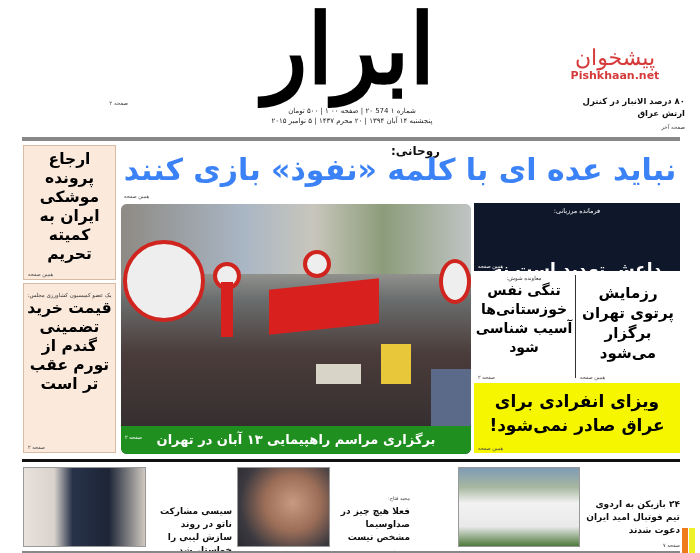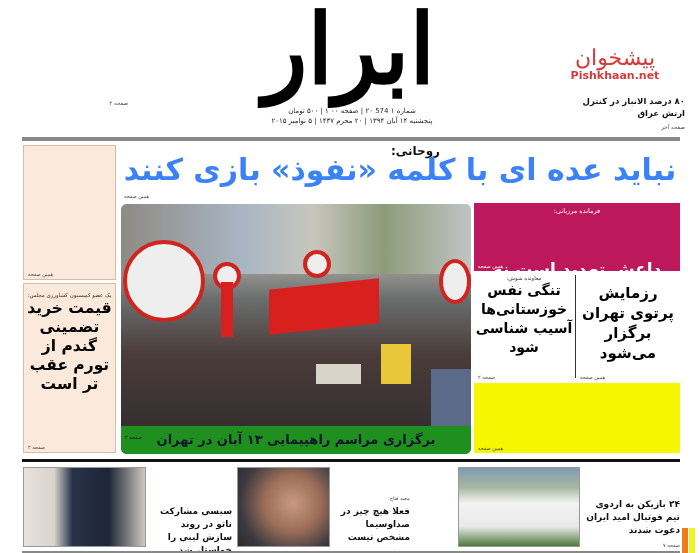--- a/index.html
+++ b/index.html
@@ -21,26 +21,26 @@
   .same-pg { font-size: 5px; color: #444; }
   
   .lbox { left: 23px; width: 93px; background: #fbe9dc; border: 1px solid #d9bba4; text-align: center; color: #000; }
   .lbox1 { top: 145px; height: 135px; padding-top: 4px; }
   .lbox2 { top: 283px; height: 170px; padding-top: 8px; }
   .lbox .big { font-size: 15.5px; font-weight: bold; line-height: 19px; }
   .lbox .small { font-size: 5.5px; line-height: 7px; color: #333; }
   .lbox .foot { position: absolute; left: 4px; bottom: 2px; font-size: 5px; color: #444; }
   
   .photo { left: 121px; top: 204px; width: 350px; height: 250px; border-radius: 6px; overflow: hidden; background: linear-gradient(180deg,#9aa7b3 0%,#b7b5ad 18%,#6b6e6e 38%,#4a3c3a 60%,#2e2a2c 100%); }
-  .photo-cap { left: 121px; top: 426px; width: 350px; height: 28px; background: #1f8f1f; border-radius: 0 0 6px 6px; color: #0f172a; font-size: 13px; font-weight: bold; text-align: center; line-height: 28px; }
+  .photo-cap { left: 121px; top: 426px; width: 350px; height: 28px; background: #1f8f1f; border-radius: 0 0 6px 6px; color: #ffffff; font-size: 13px; font-weight: bold; text-align: center; line-height: 28px; }
   .photo-cap .pgn { position: absolute; left: 4px; bottom: 3px; font-size: 5px; font-weight: normal; }
   .sign { border-radius: 50%; border: 4px solid #d0241f; background: #eeeeee; }
   .flag { background: #d8201f; }
   
-  .redbox { left: 474px; top: 203px; width: 206px; height: 68px; background: #be185d; color: #fff; text-align: center; }
+  .redbox { left: 474px; top: 203px; width: 206px; height: 68px; background: #0f172a; color: #fff; text-align: center; }
   .redbox .k { font-size: 6.5px; padding-top: 4px; }
   .redbox .h { font-size: 17px; font-weight: bold; line-height: 21px; margin-top: 44px; }
   .redbox .f { position: absolute; left: 4px; bottom: 2px; font-size: 5px; }
   .col2 { left: 474px; top: 275px; width: 100px; height: 105px; text-align: center; }
   .col1 { left: 576px; top: 275px; width: 104px; height: 105px; text-align: center; }
   .col2 .k { font-size: 5.5px; color: #333; }
   .col2 .h, .col1 .h { font-size: 14px; font-weight: bold; line-height: 19px; color: #000; }
   .col1 .h { padding-top: 8px; font-size: 15px; line-height: 20px; }
   .vdiv { left: 575px; top: 275px; width: 1px; height: 103px; background: #333; }
   .colfoot { position: absolute; left: 4px; bottom: 0px; font-size: 5px; color: #444; }
@@ -83,20 +83,21 @@
   <div>۸۰ درصد الانبار در کنترل ارتش عراق</div>
   <div class="pg">صفحه آخر</div>
 </div>
 <div class="abs rule-top"></div>
 
 <div class="abs kicker">روحانی:</div>
 <div class="abs headline">نباید عده ای با کلمه «نفوذ» بازی کنند</div>
 <div class="abs same-pg" style="left:124px;top:193px;">همین صفحه</div>
 
 <div class="abs lbox lbox1">
+  <div class="big">ارجاع پرونده موشکی ایران به کمیته تحریم</div>
   <div class="foot">همین صفحه</div>
 </div>
 <div class="abs lbox lbox2">
   <div class="small">یک عضو کمیسیون کشاورزی مجلس:</div>
   <div class="big">قیمت خرید تضمینی گندم از تورم عقب تر است</div>
   <div class="foot">صفحه ۲</div>
 </div>
 
 <div class="abs photo">
   <div class="abs" style="left:0;top:0;width:350px;height:70px;background:linear-gradient(90deg,#8e8a84 0%,#a9b6c4 35%,#c8c6bc 55%,#8c9c7a 75%,#c0c4c4 100%);"></div>
@@ -124,20 +125,21 @@
   <div class="h">رزمایش پرتوی تهران برگزار می‌شود</div>
   <div class="colfoot">همین صفحه</div>
 </div>
 <div class="abs vdiv"></div>
 <div class="abs col2">
   <div class="k">معاونده شوش:</div>
   <div class="h">تنگی نفس خوزستانی‌ها آسیب شناسی شود</div>
   <div class="colfoot">صفحه ۲</div>
 </div>
 <div class="abs yellowbox">
+  <div class="h">ویزای انفرادی برای عراق صادر نمی‌شود!</div>
   <div class="f">همین صفحه</div>
 </div>
 
 <div class="abs rule-bot"></div>
 
 <div class="abs bimg bimg1"></div>
 <div class="abs btext bt1">
   <div>سیسی مشارکت ناتو در روند سازش لیبی را خواستار شد</div>
 
 </div>

